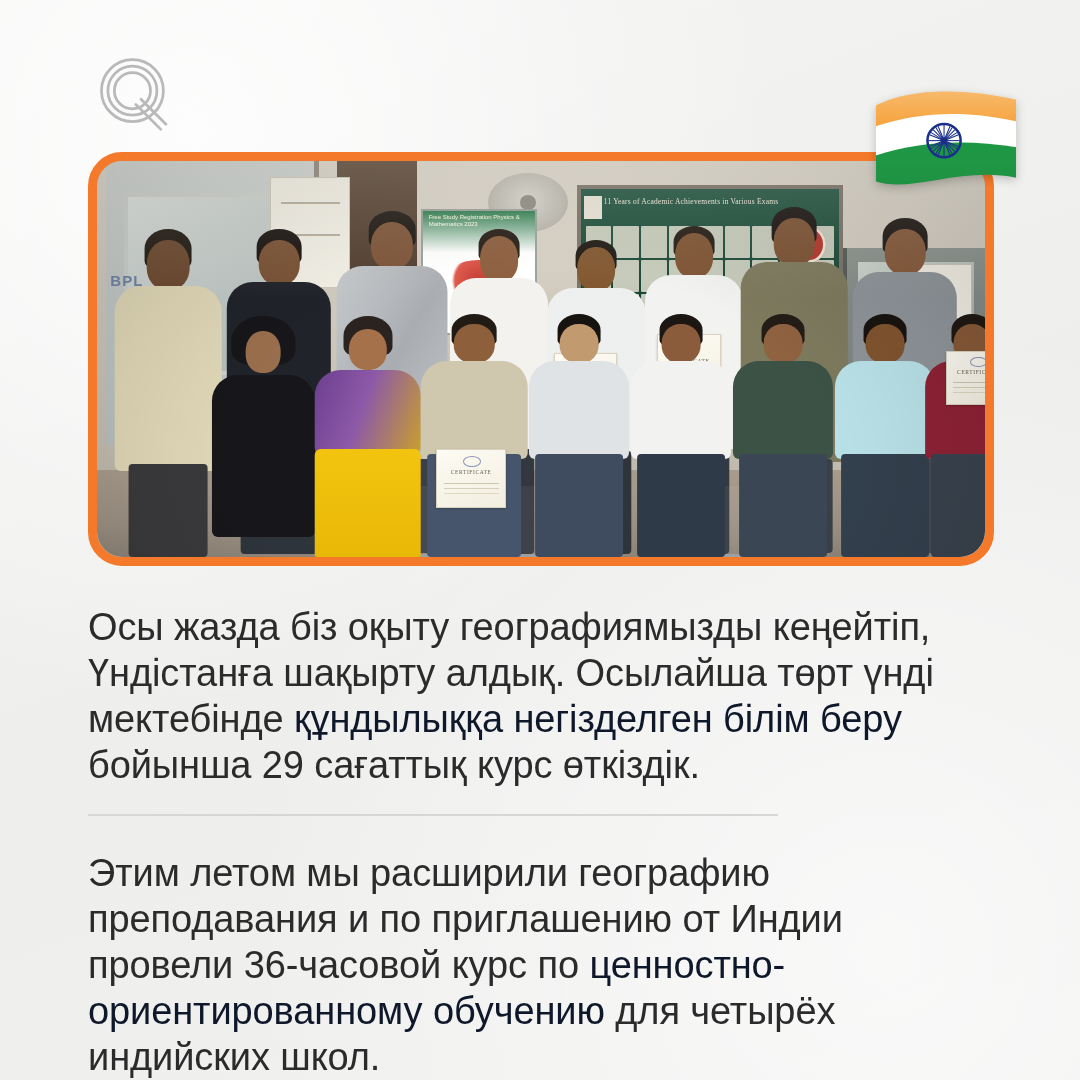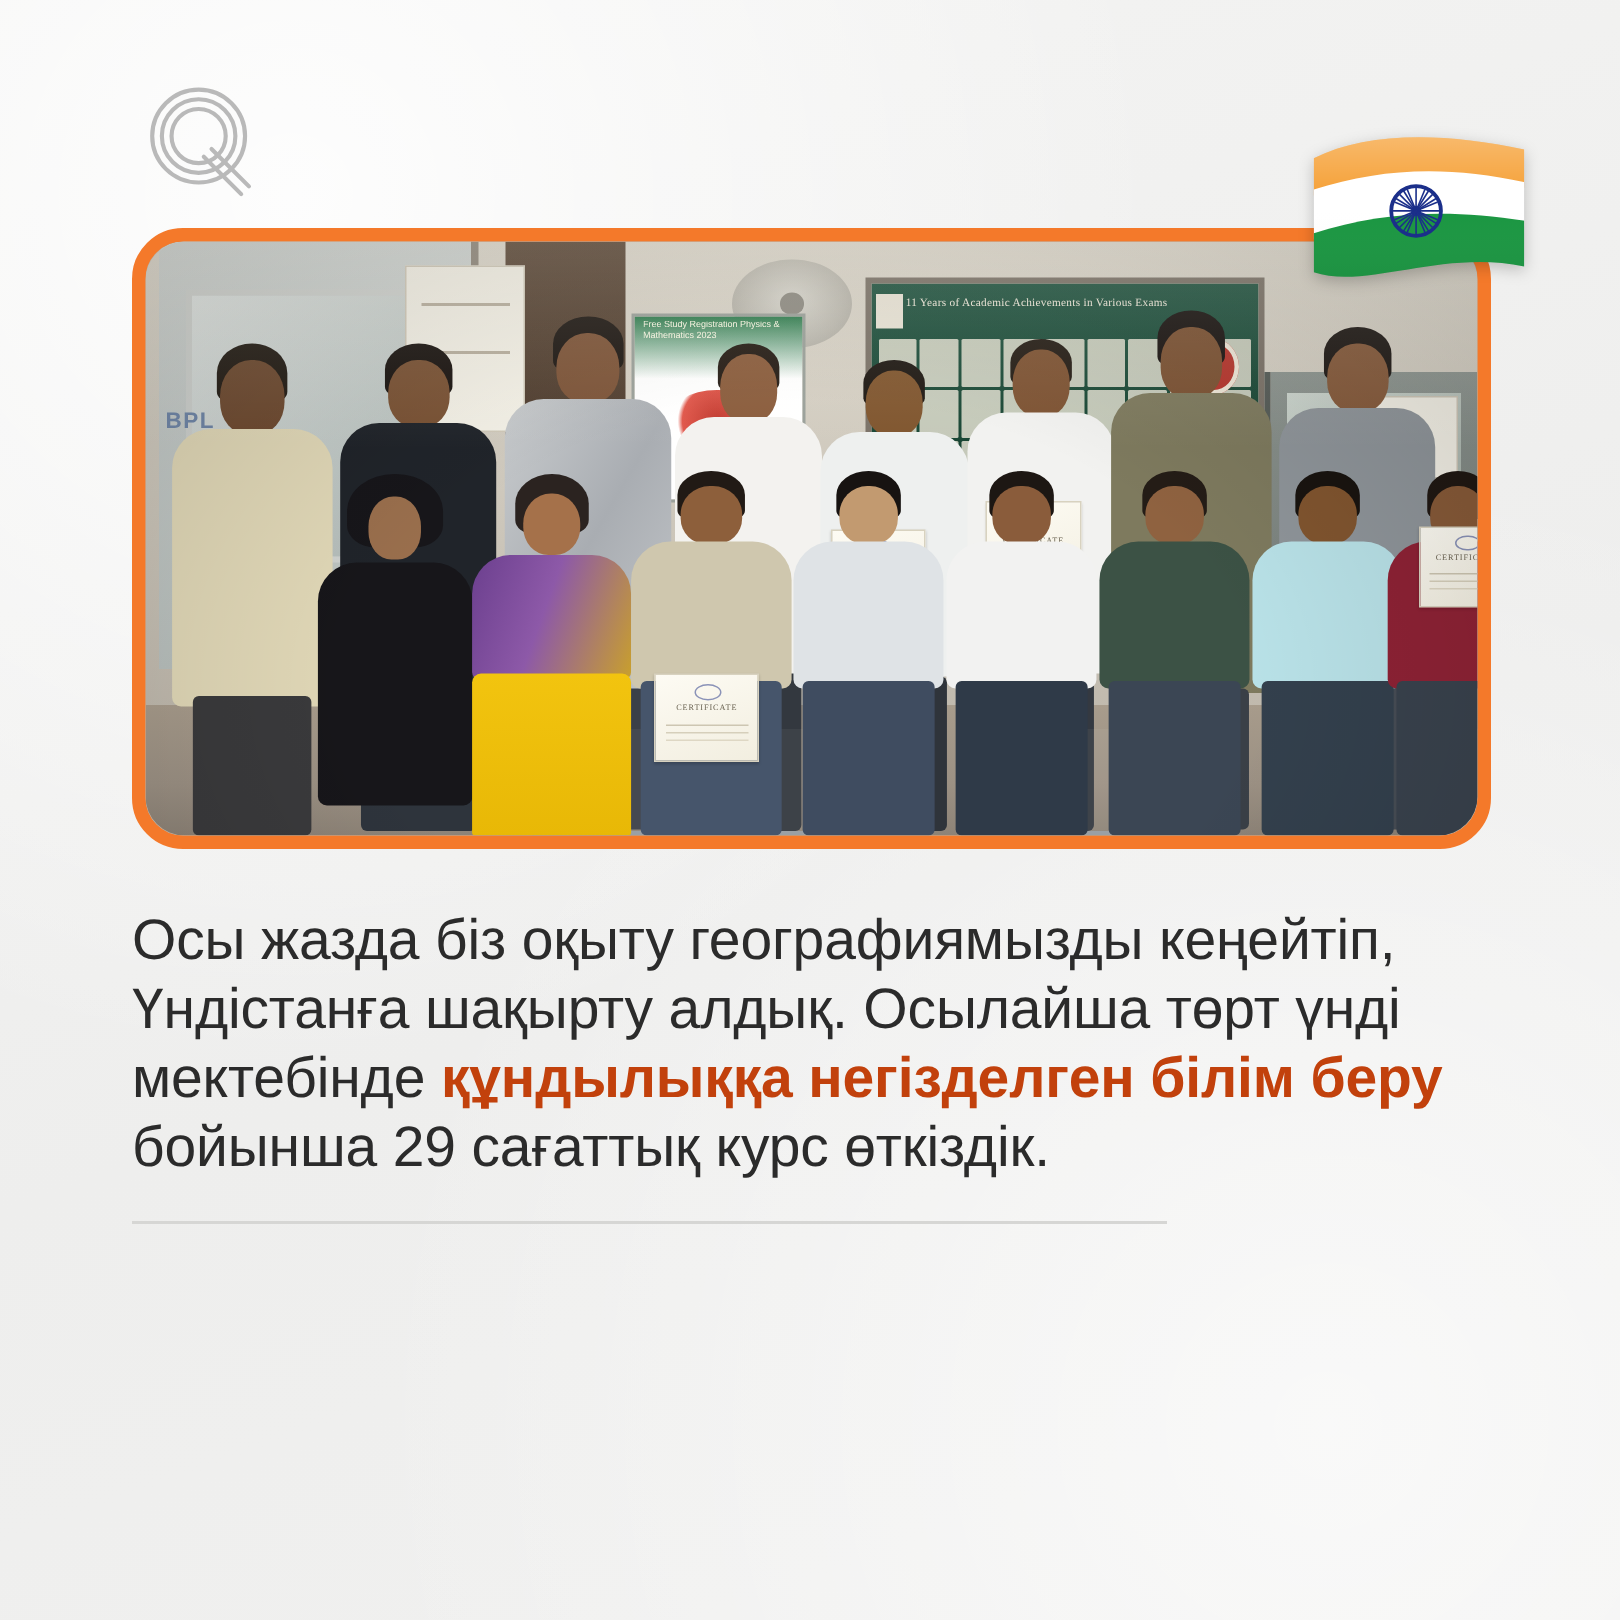--- a/index.html
+++ b/index.html
@@ -248,22 +248,22 @@
     top: 604px;
     width: 880px;
   }
   .para {
     color: #2b2b2b;
     font-size: 38px;
     line-height: 46px;
     letter-spacing: -0.1px;
   }
   .para .hl {
-    color: #c2410c;
-    font-weight: bold;
+    color: #0f172a;
+    font-weight: normal;
   }
   .divider {
     width: 690px;
     height: 2px;
     background: #d6d6d4;
     margin: 26px 0 34px 0;
   }
 </style>
 </head>
 <body>
@@ -510,13 +510,14 @@
 
     </div>
 
     <div class="photo-shade"></div>
   </div>
 </div>
 
 <div class="copy">
   <p class="para" id="kk"><span>Осы жазда біз оқыту географиямызды кеңейтіп, Үндістанға шақырту алдық. Осылайша төрт үнді мектебінде </span><span class="hl">құндылыққа негізделген білім беру</span><span> бойынша 29 сағаттық курс өткіздік.</span></p>
   <div class="divider"></div>
+  <p class="para" id="ru"><span>Этим летом мы расширили географию преподавания и по приглашению от Индии провели 36-часовой курс по </span><span class="hl">ценностно-ориентированному обучению</span><span> для четырёх индийских школ.</span></p>
 </div>
 
 </body></html>

